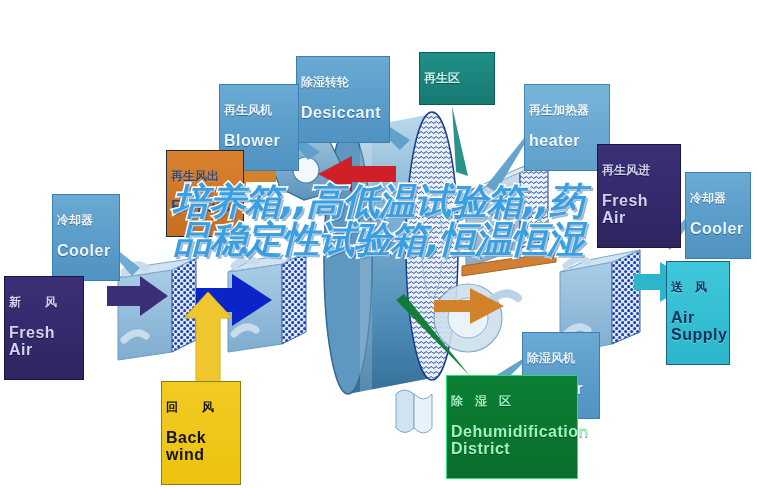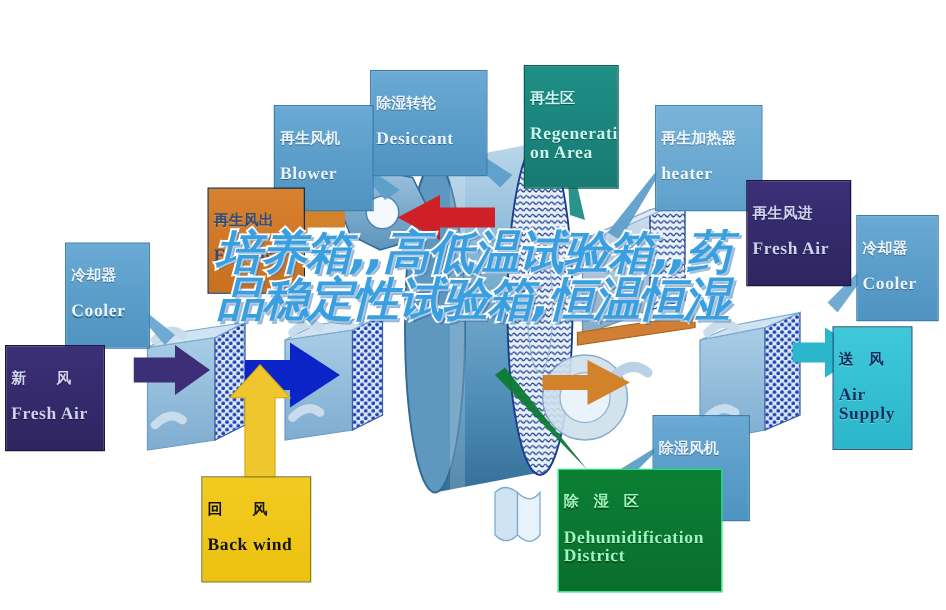--- a/index.html
+++ b/index.html
@@ -27,23 +27,23 @@
     letter-spacing:0px;
   }
   .cn{
     display:block;
     font-size:12px;
     font-weight:700;
     font-family:"DejaVu Sans", sans-serif;
   }
   .en{
     display:block;
-    font-size:14px;
+    font-size:16px;
     font-weight:700;
-    font-family:Liberation Serif, serif;
+    font-family:Liberation Sans, sans-serif;
     letter-spacing:0.5px;
   }
 
   
   .sty-blue{
     background:linear-gradient(180deg,#6aaad4 0%,#5d9fcb 45%,#4f93c2 100%);
     border:1px solid #3d7fae;
     color:#eaf5fd;
     text-shadow:0 1px 0 rgba(0,0,0,.35);
   }
@@ -265,22 +265,20 @@
     <span class="en">Desiccant</span>
   </div>
 
   <div class="callout sty-blue" style="left:219px;top:84px;width:80px;">
     <span class="cn">再生风机</span>
     <span class="en">Blower</span>
   </div>
 
   <div class="callout sty-teal" style="left:419px;top:52px;width:76px;">
     <span class="cn">再生区</span>
-    <span class="en">Regenerati
-on Area</span>
   </div>
 
   <div class="callout sty-blue2" style="left:524px;top:84px;width:86px;">
     <span class="cn">再生加热器</span>
     <span class="en">heater</span>
   </div>
 
   <div class="callout sty-orange" style="left:166px;top:150px;width:78px;">
     <span class="cn">再生风出</span>
     <span class="en">Exhaust</span>
@@ -299,21 +297,21 @@
   <div class="callout sty-blue" style="left:685px;top:172px;width:66px;">
     <span class="cn">冷却器</span>
     <span class="en">Cooler</span>
   </div>
 
   <div class="callout sty-purple" style="left:4px;top:276px;width:80px;">
     <span class="cn">新　　风</span>
     <span class="en">Fresh Air</span>
   </div>
 
-  <div class="callout sty-yellow" style="left:161px;top:381px;width:88px;">
+  <div class="callout sty-yellow" style="left:161px;top:381px;width:80px;">
     <span class="cn">回　　风</span>
     <span class="en">Back wind</span>
   </div>
 
   <div class="callout sty-cyan" style="left:666px;top:261px;width:64px;">
     <span class="cn">送　风</span>
     <span class="en">Air Supply</span>
   </div>
 
   <div class="callout sty-blue" style="left:522px;top:332px;width:78px;">

